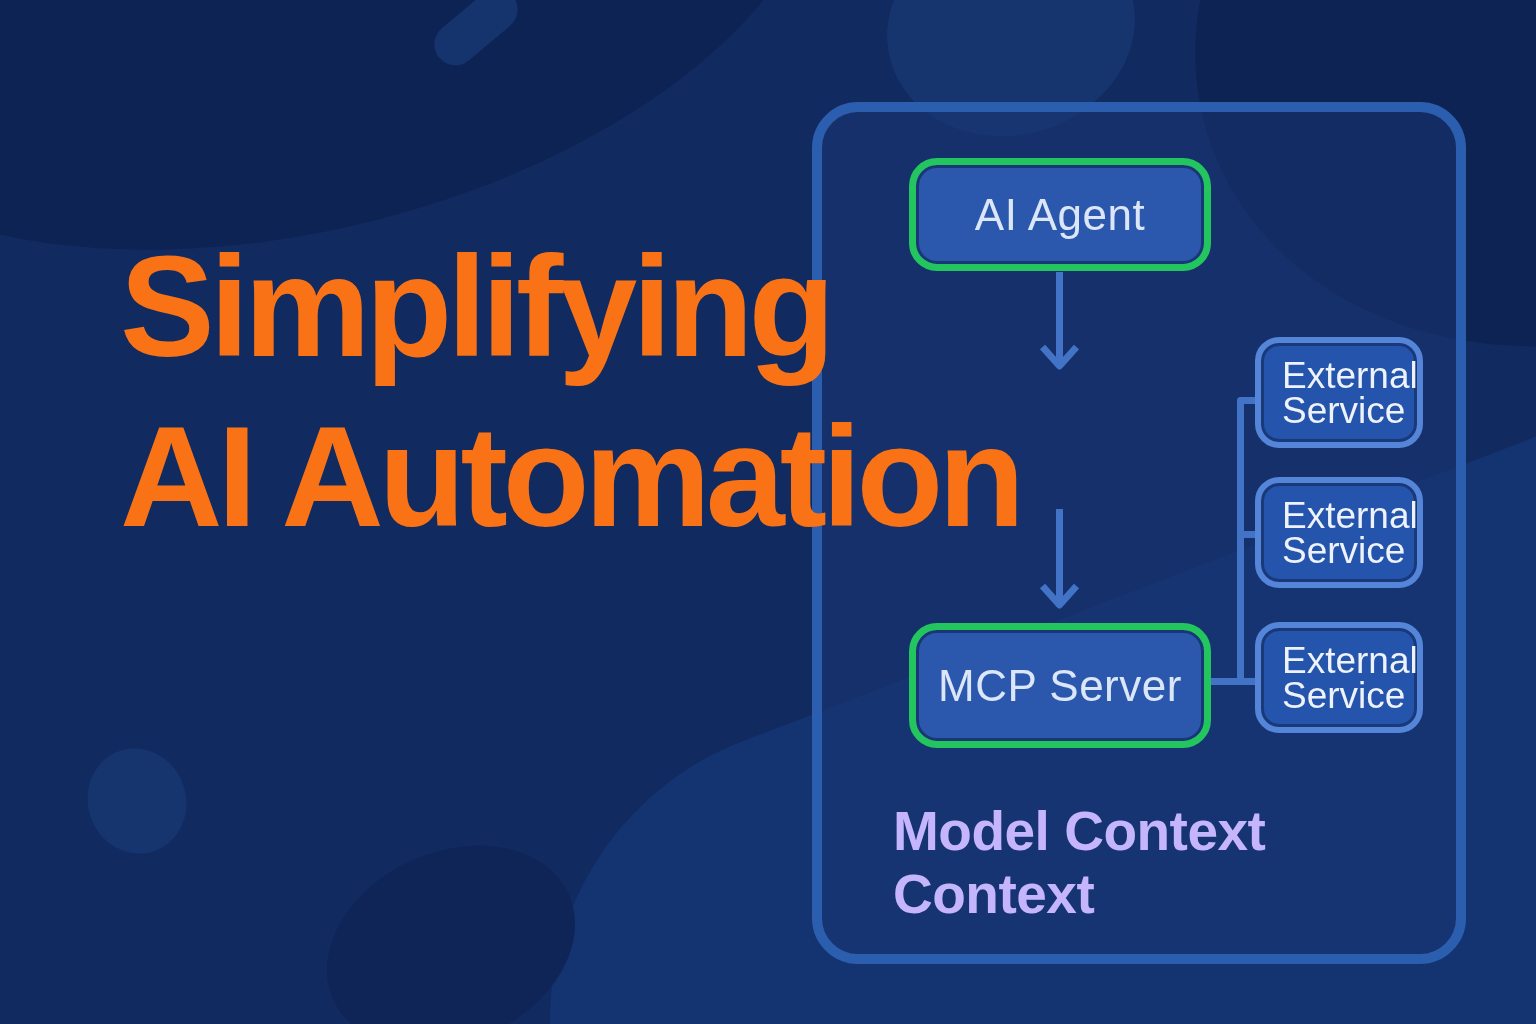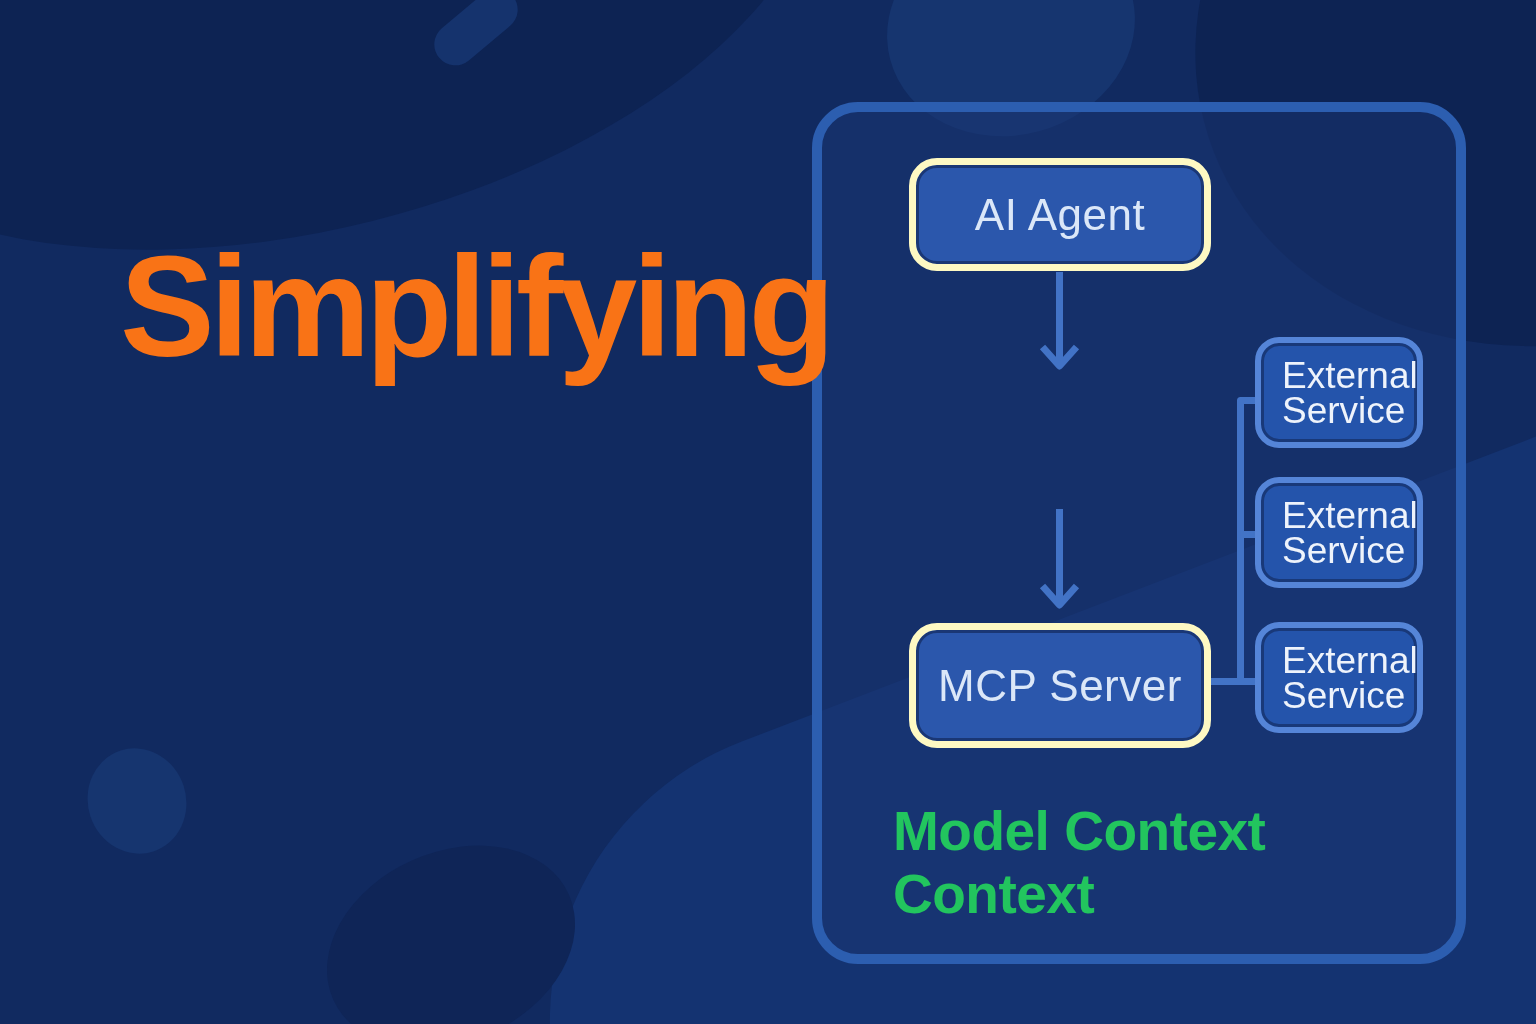--- a/index.html
+++ b/index.html
@@ -23,30 +23,30 @@
   .blob-bl{left:322px;top:852px;width:258px;height:190px;border-radius:50%;transform:rotate(-24deg);}
   
   .panel{
     position:absolute;left:812px;top:102px;width:654px;height:862px;
     box-sizing:border-box;border:10px solid #2c5eb0;border-radius:46px;
     background:rgba(25,54,116,0.5);
   }
   .caption{
     position:absolute;left:71px;top:688px;
     font-size:55px;line-height:63px;font-weight:bold;letter-spacing:-0.5px;
-    color:#22c55e;
+    color:#c4b5fd;
   }
   .caption span{display:block;}
   
   .connectors{position:absolute;left:0;top:0;pointer-events:none;}
   .connectors path{stroke:#4273c6;stroke-width:7;fill:none;stroke-linejoin:round;}
   
   .node{
     position:absolute;box-sizing:border-box;
-    border:7px solid #fef9c3;border-radius:28px;background:#2b57ac;
+    border:7px solid #22c55e;border-radius:28px;background:#2b57ac;
     box-shadow:inset 0 0 0 3px rgba(13,30,72,0.55);
     display:flex;align-items:center;justify-content:center;
   }
   .node-ai-agent{left:909px;top:158px;width:302px;height:113px;}
   .node-mcp-client{left:909px;top:383px;width:302px;height:125px;}
   .node-mcp-server{left:909px;top:623px;width:302px;height:125px;}
   .node-label{
     font-size:44px;color:#dbe7f8;letter-spacing:0.5px;
   }
   
@@ -120,15 +120,16 @@
     <span class="ext-line">External</span>
     <span class="ext-line">Service</span>
   </div>
   <div class="ext ext-3">
     <span class="ext-line">External</span>
     <span class="ext-line">Service</span>
   </div>
 
   <h1 class="headline">
     <span>Simplifying</span>
+    <span>AI Automation</span>
   </h1>
 
 </div>
 
 </body></html>

